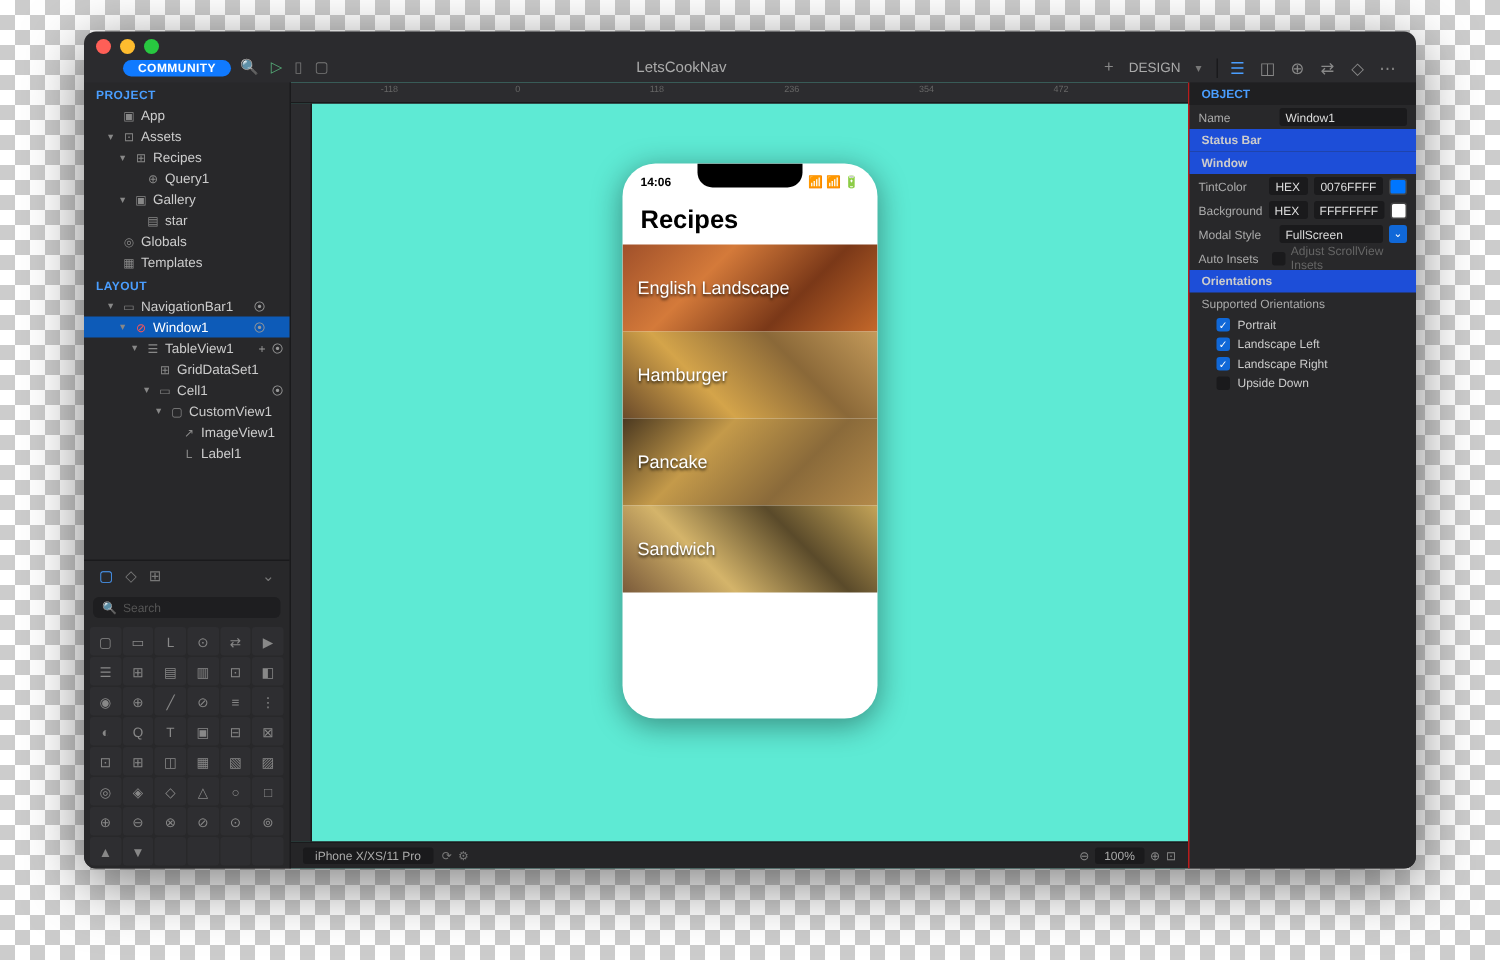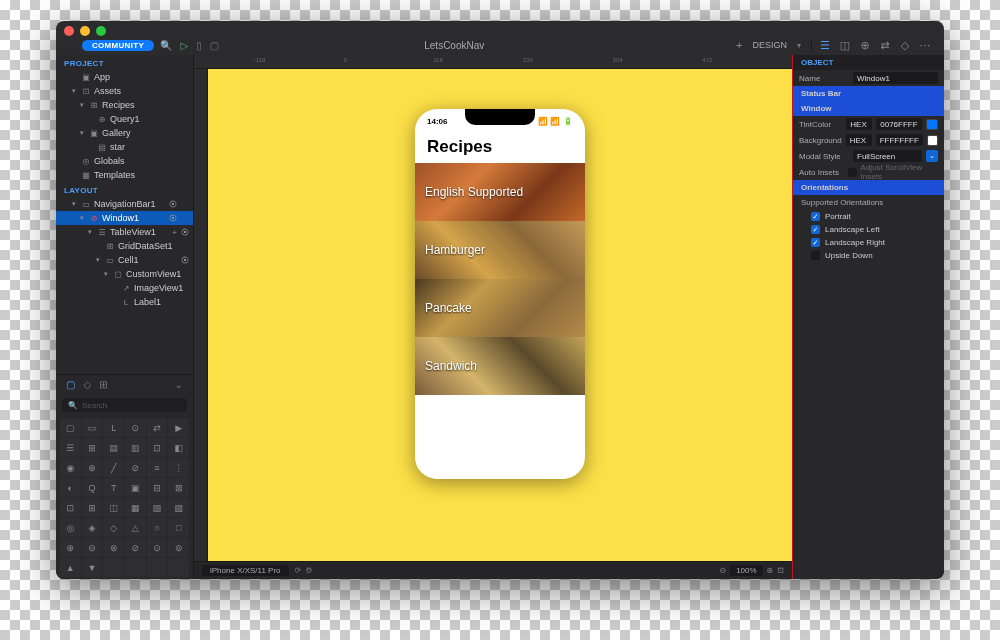--- a/index.html
+++ b/index.html
@@ -33,21 +33,21 @@
 .tree-item .badge { position: absolute; right: 16px; color: #999; font-size: 8px; }
 .tree-item .badge2 { position: absolute; right: 4px; color: #999; font-size: 8px; }
 .ind1 { padding-left: 16px; } .ind2 { padding-left: 24px; } .ind3 { padding-left: 32px; } .ind4 { padding-left: 40px; } .ind5 { padding-left: 48px; } .ind6 { padding-left: 56px; }
 .lib-tabs { display: flex; gap: 8px; padding: 4px 10px; border-top: 1px solid #1a1a1c; }
 .lib-tabs span { color: #777; font-size: 10px; }
 .lib-tabs .active { color: #4a9eff; }
 .lib-search { margin: 4px 6px; background: #1e1e20; border-radius: 4px; height: 14px; display: flex; align-items: center; padding: 0 6px; gap: 4px; }
 .lib-search span { color: #555; font-size: 8px; }
 .lib-grid { display: grid; grid-template-columns: repeat(6, 1fr); gap: 1px; padding: 2px 4px; }
 .lib-cell { height: 19px; background: #2e2e31; border-radius: 2px; display: flex; align-items: center; justify-content: center; color: #888; font-size: 9px; }
-.canvas-wrap { flex: 1; display: flex; flex-direction: column; background: #fde047; }
+.canvas-wrap { flex: 1; display: flex; flex-direction: column; background: #5eead4; }
 .ruler-h { height: 14px; background: #2c2c2f; border-bottom: 1px solid #1a1a1c; position: relative; }
 .ruler-h .tick { position: absolute; color: #666; font-size: 6px; top: 2px; }
 .canvas-body { flex: 1; display: flex; }
 .ruler-v { width: 14px; background: #2c2c2f; border-right: 1px solid #1a1a1c; }
 .canvas { flex: 1; position: relative; overflow: hidden; }
 .phone { position: absolute; left: 50%; top: 40px; transform: translateX(-50%); width: 170px; height: 370px; background: #fff; border-radius: 22px; overflow: hidden; box-shadow: 0 4px 20px rgba(0,0,0,0.4); }
 .notch { position: absolute; top: 0; left: 50%; transform: translateX(-50%); width: 70px; height: 16px; background: #000; border-radius: 0 0 10px 10px; }
 .status { height: 24px; display: flex; justify-content: space-between; align-items: center; padding: 0 12px; font-size: 8px; font-weight: 600; }
 .page-title { font-size: 17px; font-weight: 700; padding: 4px 12px 6px; }
 .recipe-list { }
@@ -280,21 +280,21 @@
         <div class="canvas">
           <div class="phone">
             <div class="notch"></div>
             <div class="status">
               <span>14:06</span>
               <span>📶 📶 🔋</span>
             </div>
             <div class="page-title">Recipes</div>
             <div class="recipe-list">
               <div class="recipe-row r1">
-                  <span>English Supported</span>
+                  <span>English Landscape</span>
                 </div>
               <div class="recipe-row r2">
                   <span>Hamburger</span>
                 </div>
               <div class="recipe-row r3">
                   <span>Pancake</span>
                 </div>
               <div class="recipe-row r4">
                   <span>Sandwich</span>
                 </div>

